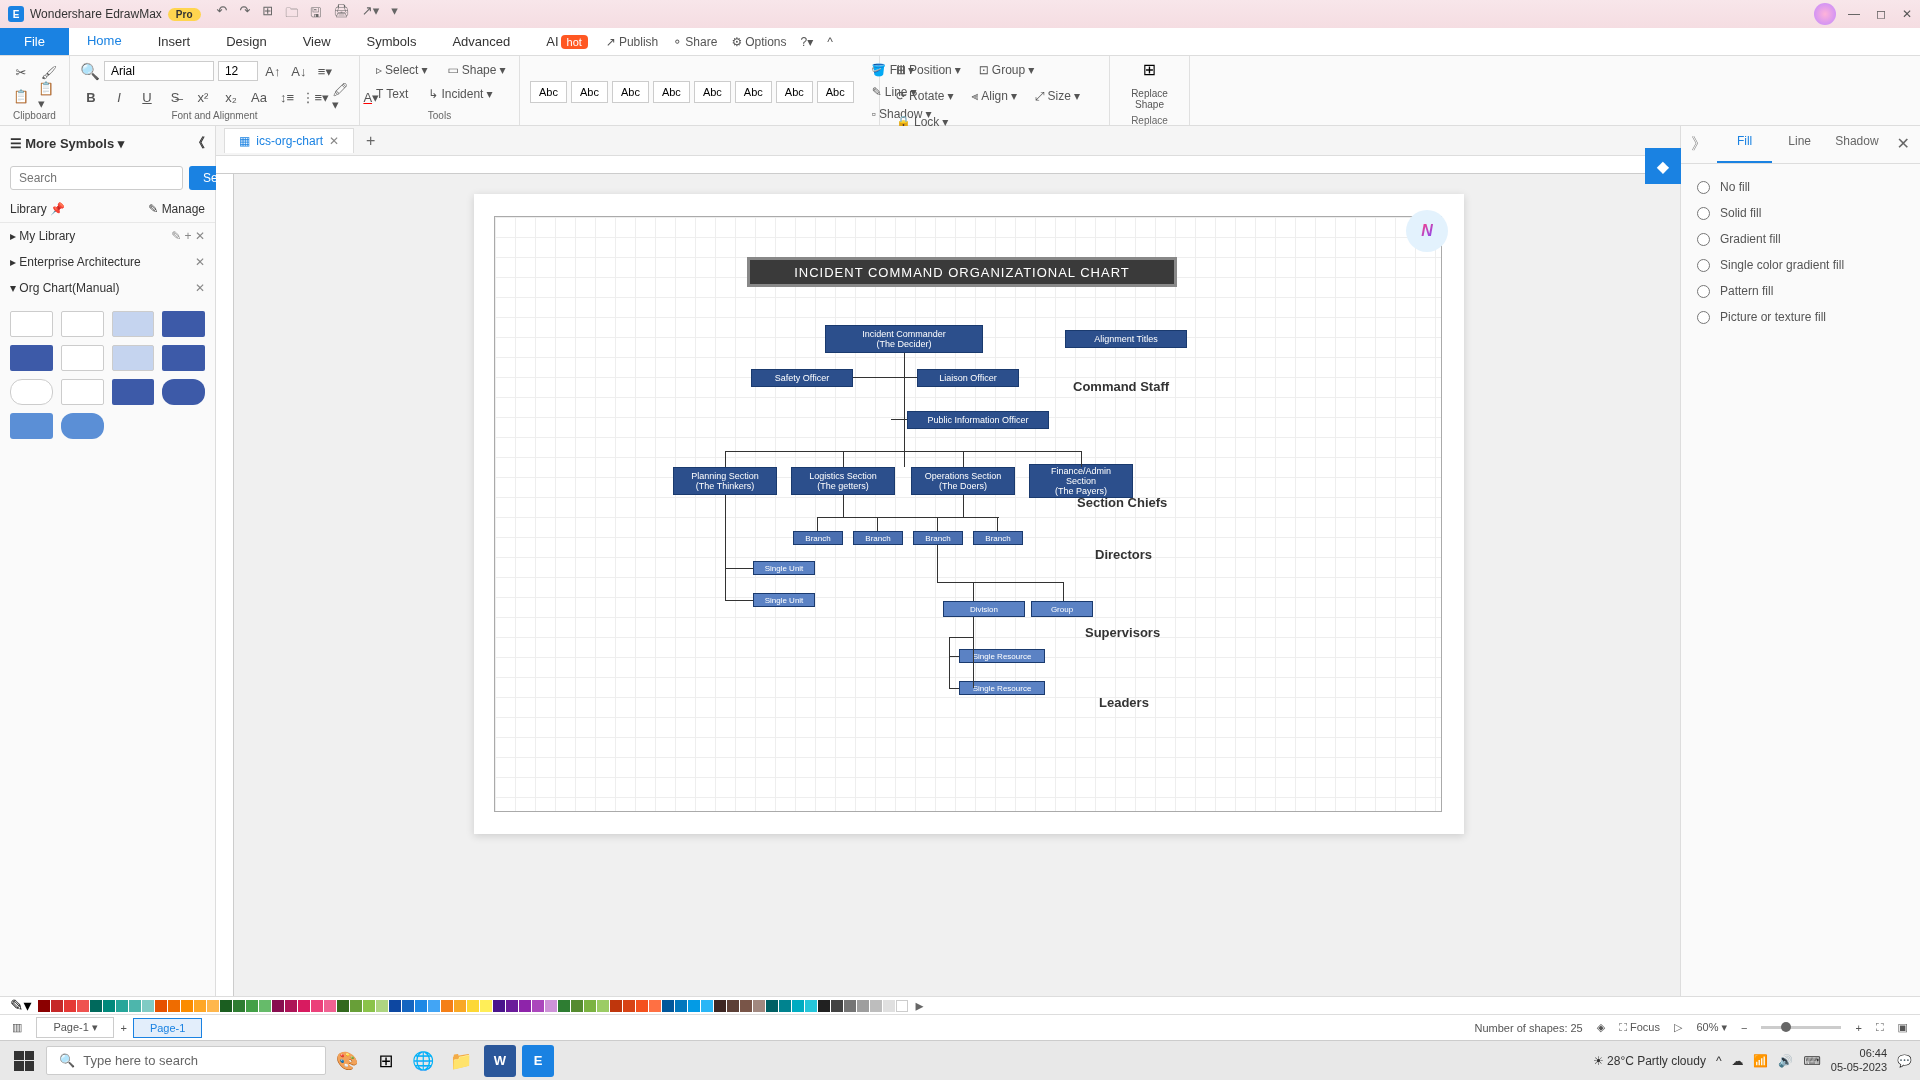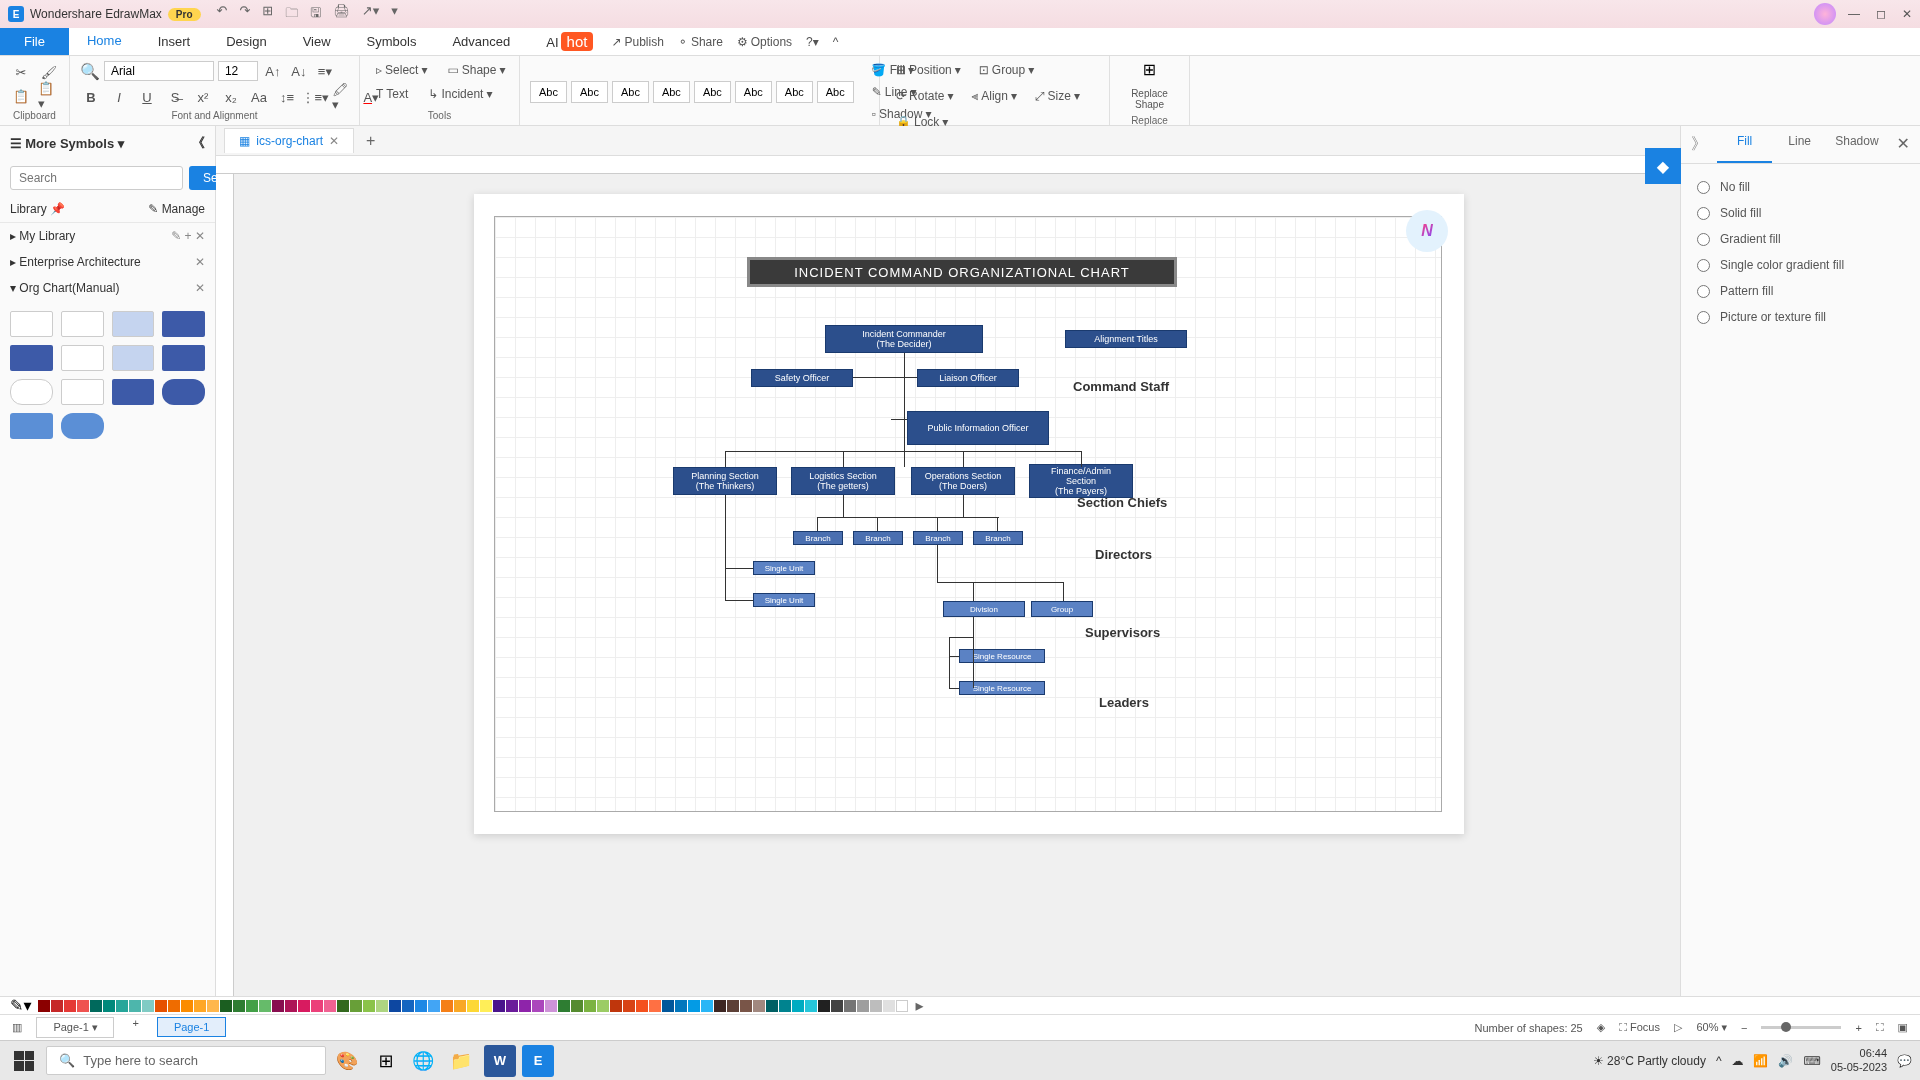--- a/index.html
+++ b/index.html
@@ -13,21 +13,21 @@
 .title-bar .qat span { color: #666; cursor: pointer; font-size: 13px; }
 .title-bar .spacer { flex: 1; }
 .title-bar .avatar { width: 22px; height: 22px; border-radius: 50%; background: radial-gradient(circle, #ffb3d9, #c187ff); margin-right: 12px; }
 .title-bar .win-controls { display: flex; gap: 16px; color: #555; }
 
 
 .menu-bar { height: 28px; background: #fff; display: flex; align-items: center; padding: 0 12px; font-size: 13px; border-bottom: 1px solid #ddd; }
 .menu-bar .menu-item { padding: 8px 18px; color: #333; cursor: pointer; }
 .menu-bar .menu-item.file { background: #1a82e2; color: white; margin-left: -12px; padding: 6px 24px; }
 .menu-bar .menu-item.active { border-bottom: 2px solid #1a82e2; color: #1a82e2; font-weight: 500; }
-.menu-bar .hot-badge { background: #ff5722; color: white; padding: 1px 6px; border-radius: 4px; font-size: 15px; margin-left: 2px; }
+.menu-bar .hot-badge { background: #ff5722; color: white; padding: 1px 6px; border-radius: 4px; font-size: 11px; margin-left: 2px; }
 .menu-bar .right-actions { display: flex; gap: 14px; color: #555; font-size: 12px; }
 .menu-bar .right-actions span { cursor: pointer; display: flex; align-items: center; gap: 3px; }
 
 
 .ribbon { height: 70px; background: #fafafa; display: flex; border-bottom: 1px solid #ddd; }
 .ribbon-group { border-right: 1px solid #e0e0e0; padding: 4px 10px; display: flex; flex-direction: column; justify-content: space-between; }
 .ribbon-group .rg-content { display: flex; gap: 6px; align-items: center; flex: 1; }
 .ribbon-group .rg-label { font-size: 10px; color: #666; text-align: center; padding-top: 2px; }
 .ribbon-btn { padding: 3px 6px; font-size: 12px; color: #555; cursor: pointer; display: flex; align-items: center; gap: 3px; border-radius: 2px; }
 .font-select { border: 1px solid #ccc; padding: 2px 6px; font-size: 12px; background: white; width: 110px; }
@@ -83,21 +83,21 @@
 .rp-option { display: flex; align-items: center; gap: 10px; padding: 6px 0; font-size: 12px; color: #555; }
 .rp-option input { accent-color: #1a82e2; }
 
 
 .color-bar { height: 18px; background: #fff; display: flex; align-items: center; padding: 0 10px; gap: 1px; border-top: 1px solid #ddd; }
 .color-sw { width: 12px; height: 12px; cursor: pointer; }
 
 
 .status-bar { height: 26px; background: #fff; border-top: 1px solid #ddd; display: flex; align-items: center; padding: 0 12px; font-size: 11px; color: #555; gap: 14px; }
 .status-bar .spacer { flex: 1; }
-.page-tab-bar { display: flex; align-items: flex-start; gap: 18px; }
+.page-tab-bar { display: flex; align-items: center; gap: 6px; }
 .page-tab-bar .pt { padding: 3px 16px; border: 1px solid #ccc; font-size: 11px; }
 
 
 .taskbar { height: 40px; background: #e8e8e8; display: flex; align-items: center; padding: 0 8px; gap: 6px; border-top: 1px solid #ccc; }
 .taskbar .start { width: 20px; height: 20px; display: grid; grid-template-columns: 1fr 1fr; gap: 1px; }
 .taskbar .start div { background: #333; }
 .taskbar .search-box { background: white; border: 1px solid #ccc; padding: 6px 12px; font-size: 13px; color: #666; width: 280px; display: flex; align-items: center; gap: 8px; border-radius: 2px; }
 .taskbar .tb-icon { width: 32px; height: 32px; display: flex; align-items: center; justify-content: center; font-size: 18px; cursor: pointer; border-radius: 3px; }
 .taskbar .spacer { flex: 1; }
 .taskbar .tray { display: flex; align-items: center; gap: 10px; font-size: 12px; color: #333; }
@@ -308,21 +308,21 @@
             <div class="chart-title">INCIDENT COMMAND ORGANIZATIONAL CHART</div>
 
             <div class="node" style="left:330px;top:108px;width:158px;height:28px">
               <div>Incident Commander</div>
                 <div>(The Decider)</div>
             </div>
             <div class="node" style="left:570px;top:113px;width:122px;height:18px">Alignment Titles</div>
 
             <div class="node" style="left:256px;top:152px;width:102px;height:18px">Safety Officer</div>
             <div class="node" style="left:422px;top:152px;width:102px;height:18px">Liaison Officer</div>
-            <div class="node" style="left:412px;top:194px;width:142px;height:34px">Public Information Officer</div>
+            <div class="node" style="left:412px;top:194px;width:142px;height:18px">Public Information Officer</div>
             <div class="side-label" style="left:578px;top:162px">Command Staff</div>
 
             <div class="node" style="left:178px;top:250px;width:104px;height:28px">
                 <div>Planning Section</div>
                 <div>(The Thinkers)</div>
               </div>
             <div class="node" style="left:296px;top:250px;width:104px;height:28px">
                 <div>Logistics Section</div>
                 <div>(The getters)</div>
               </div>

